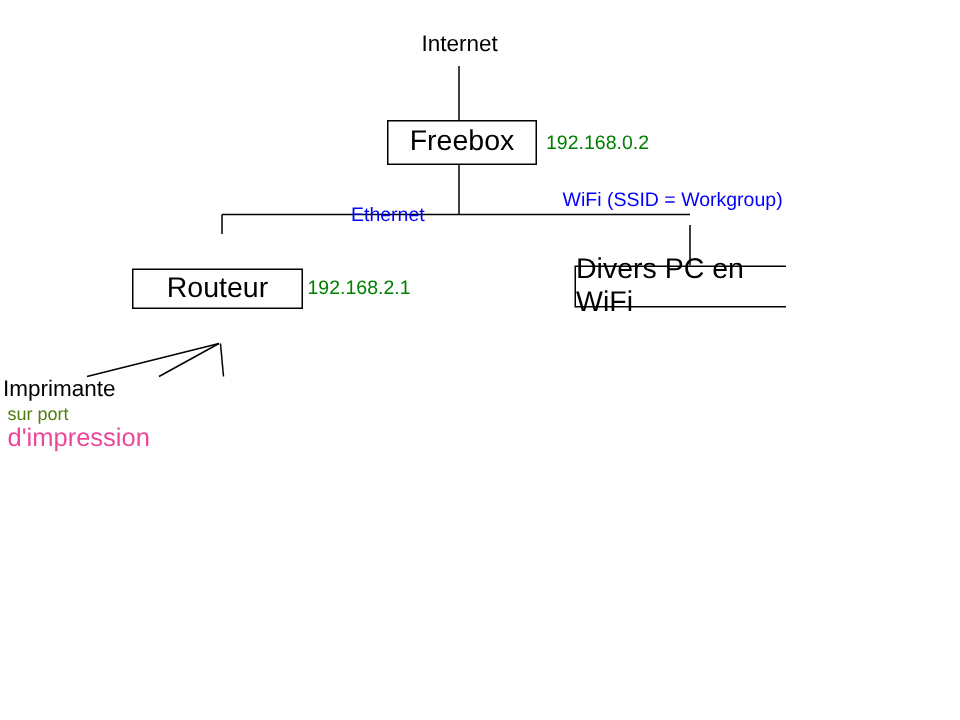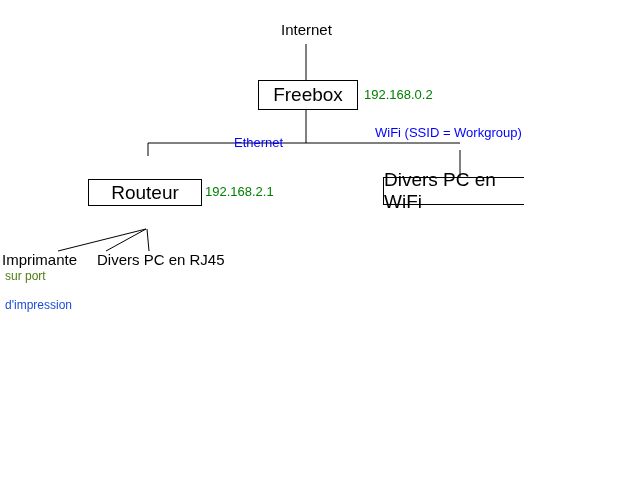--- a/index.html
+++ b/index.html
@@ -30,21 +30,21 @@
   .ethernet{left:195px;top:136px;margin-left:39px;}
   .wifi{left:375px;top:126px;}
   .router-ips{left:80px;top:157px;}
   .router-box{left:88px;top:179px;width:112px;height:25px;}
   .router-ip{left:205px;top:185px;}
   .workgroup{left:42px;top:212px;}
   .wifipc-box{left:383px;top:177px;width:155px;height:26px;}
   .wifipc-ips{left:395px;top:207px;}
   .printer{left:2px;top:252px;text-align:center;}
   .printer-sub1{left:5px;top:270px;font-size:12px;color:#4d7c0f;}
-  .printer-sub2{left:5px;top:299px;font-size:12px;color:#1d4ed8;}
+  .printer-sub2{left:5px;top:283px;font-size:17px;color:#ec4899;}
   .rj45{left:97px;top:252px;}
 </style>
 </head>
 <body>
 
 <div class="canvas">
 
   <svg class="lines" viewBox="0 0 640 480" xmlns="http://www.w3.org/2000/svg">
 
     <line x1="306" y1="44" x2="306" y2="80" stroke="#000" stroke-width="1"></line>
@@ -78,15 +78,14 @@
   <div class="lbl green router-ip">192.168.2.1</div>
 
   <div class="node-box wifipc-box">
     <span>Divers PC en WiFi</span>
   </div>
 
   <div class="lbl black printer">Imprimante</div>
   <div class="lbl printer-sub1">sur port</div>
   <div class="lbl printer-sub2">d'impression</div>
 
-  <div class="lbl black rj45">Divers PC en RJ45</div>
 
 </div>
 
 </body></html>

